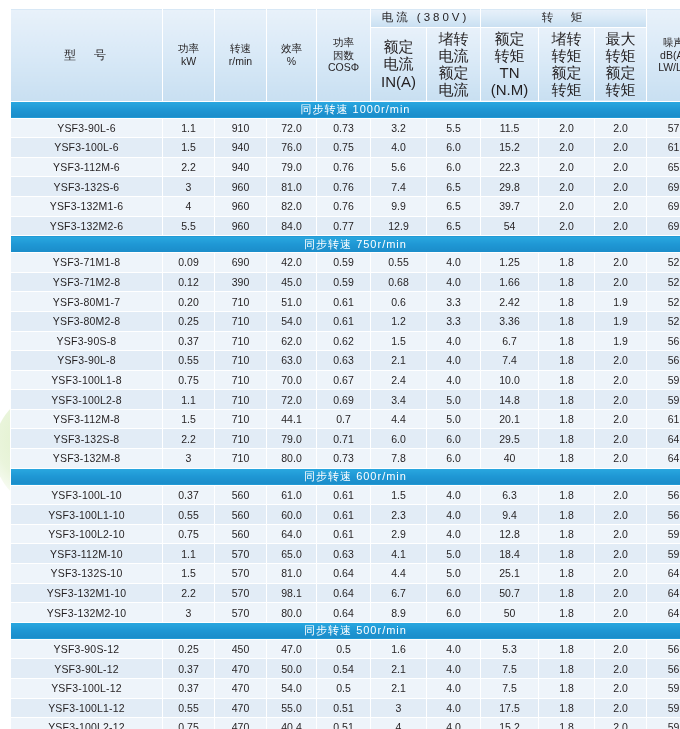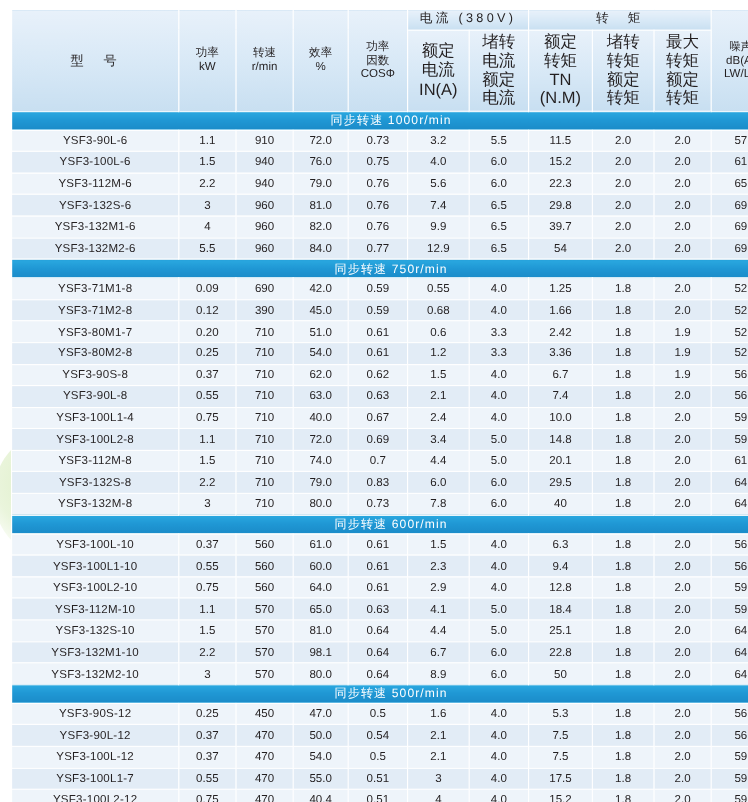--- a/index.html
+++ b/index.html
@@ -343,24 +343,24 @@
           <td>63.0</td>
           <td>0.63</td>
           <td>2.1</td>
           <td>4.0</td>
           <td>7.4</td>
           <td>1.8</td>
           <td>2.0</td>
           <td>56</td>
         </tr>
         <tr class="data">
-          <td class="model">YSF3-100L1-4</td>
+          <td class="model">YSF3-100L1-8</td>
           <td>0.75</td>
           <td>710</td>
-          <td>40.0</td>
+          <td>70.0</td>
           <td>0.67</td>
           <td>2.4</td>
           <td>4.0</td>
           <td>10.0</td>
           <td>1.8</td>
           <td>2.0</td>
           <td>59</td>
         </tr>
         <tr class="data alt">
           <td class="model">YSF3-100L2-8</td>
@@ -372,35 +372,35 @@
           <td>5.0</td>
           <td>14.8</td>
           <td>1.8</td>
           <td>2.0</td>
           <td>59</td>
         </tr>
         <tr class="data">
           <td class="model">YSF3-112M-8</td>
           <td>1.5</td>
           <td>710</td>
-          <td>74.0</td>
+          <td>44.1</td>
           <td>0.7</td>
           <td>4.4</td>
           <td>5.0</td>
           <td>20.1</td>
           <td>1.8</td>
           <td>2.0</td>
           <td>61</td>
         </tr>
         <tr class="data alt">
           <td class="model">YSF3-132S-8</td>
           <td>2.2</td>
           <td>710</td>
           <td>79.0</td>
-          <td>0.83</td>
+          <td>0.71</td>
           <td>6.0</td>
           <td>6.0</td>
           <td>29.5</td>
           <td>1.8</td>
           <td>2.0</td>
           <td>64</td>
         </tr>
         <tr class="data">
           <td class="model">YSF3-132M-8</td>
           <td>3</td>
@@ -483,21 +483,21 @@
           <td>64</td>
         </tr>
         <tr class="data alt">
           <td class="model">YSF3-132M1-10</td>
           <td>2.2</td>
           <td>570</td>
           <td>98.1</td>
           <td>0.64</td>
           <td>6.7</td>
           <td>6.0</td>
-          <td>22.8</td>
+          <td>50.7</td>
           <td>1.8</td>
           <td>2.0</td>
           <td>64</td>
         </tr>
         <tr class="data">
           <td class="model">YSF3-132M2-10</td>
           <td>3</td>
           <td>570</td>
           <td>80.0</td>
           <td>0.64</td>
@@ -544,21 +544,21 @@
           <td>54.0</td>
           <td>0.5</td>
           <td>2.1</td>
           <td>4.0</td>
           <td>7.5</td>
           <td>1.8</td>
           <td>2.0</td>
           <td>59</td>
         </tr>
         <tr class="data alt">
-          <td class="model">YSF3-100L1-7</td>
+          <td class="model">YSF3-100L1-12</td>
           <td>0.55</td>
           <td>470</td>
           <td>55.0</td>
           <td>0.51</td>
           <td>3</td>
           <td>4.0</td>
           <td>17.5</td>
           <td>1.8</td>
           <td>2.0</td>
           <td>59</td>

